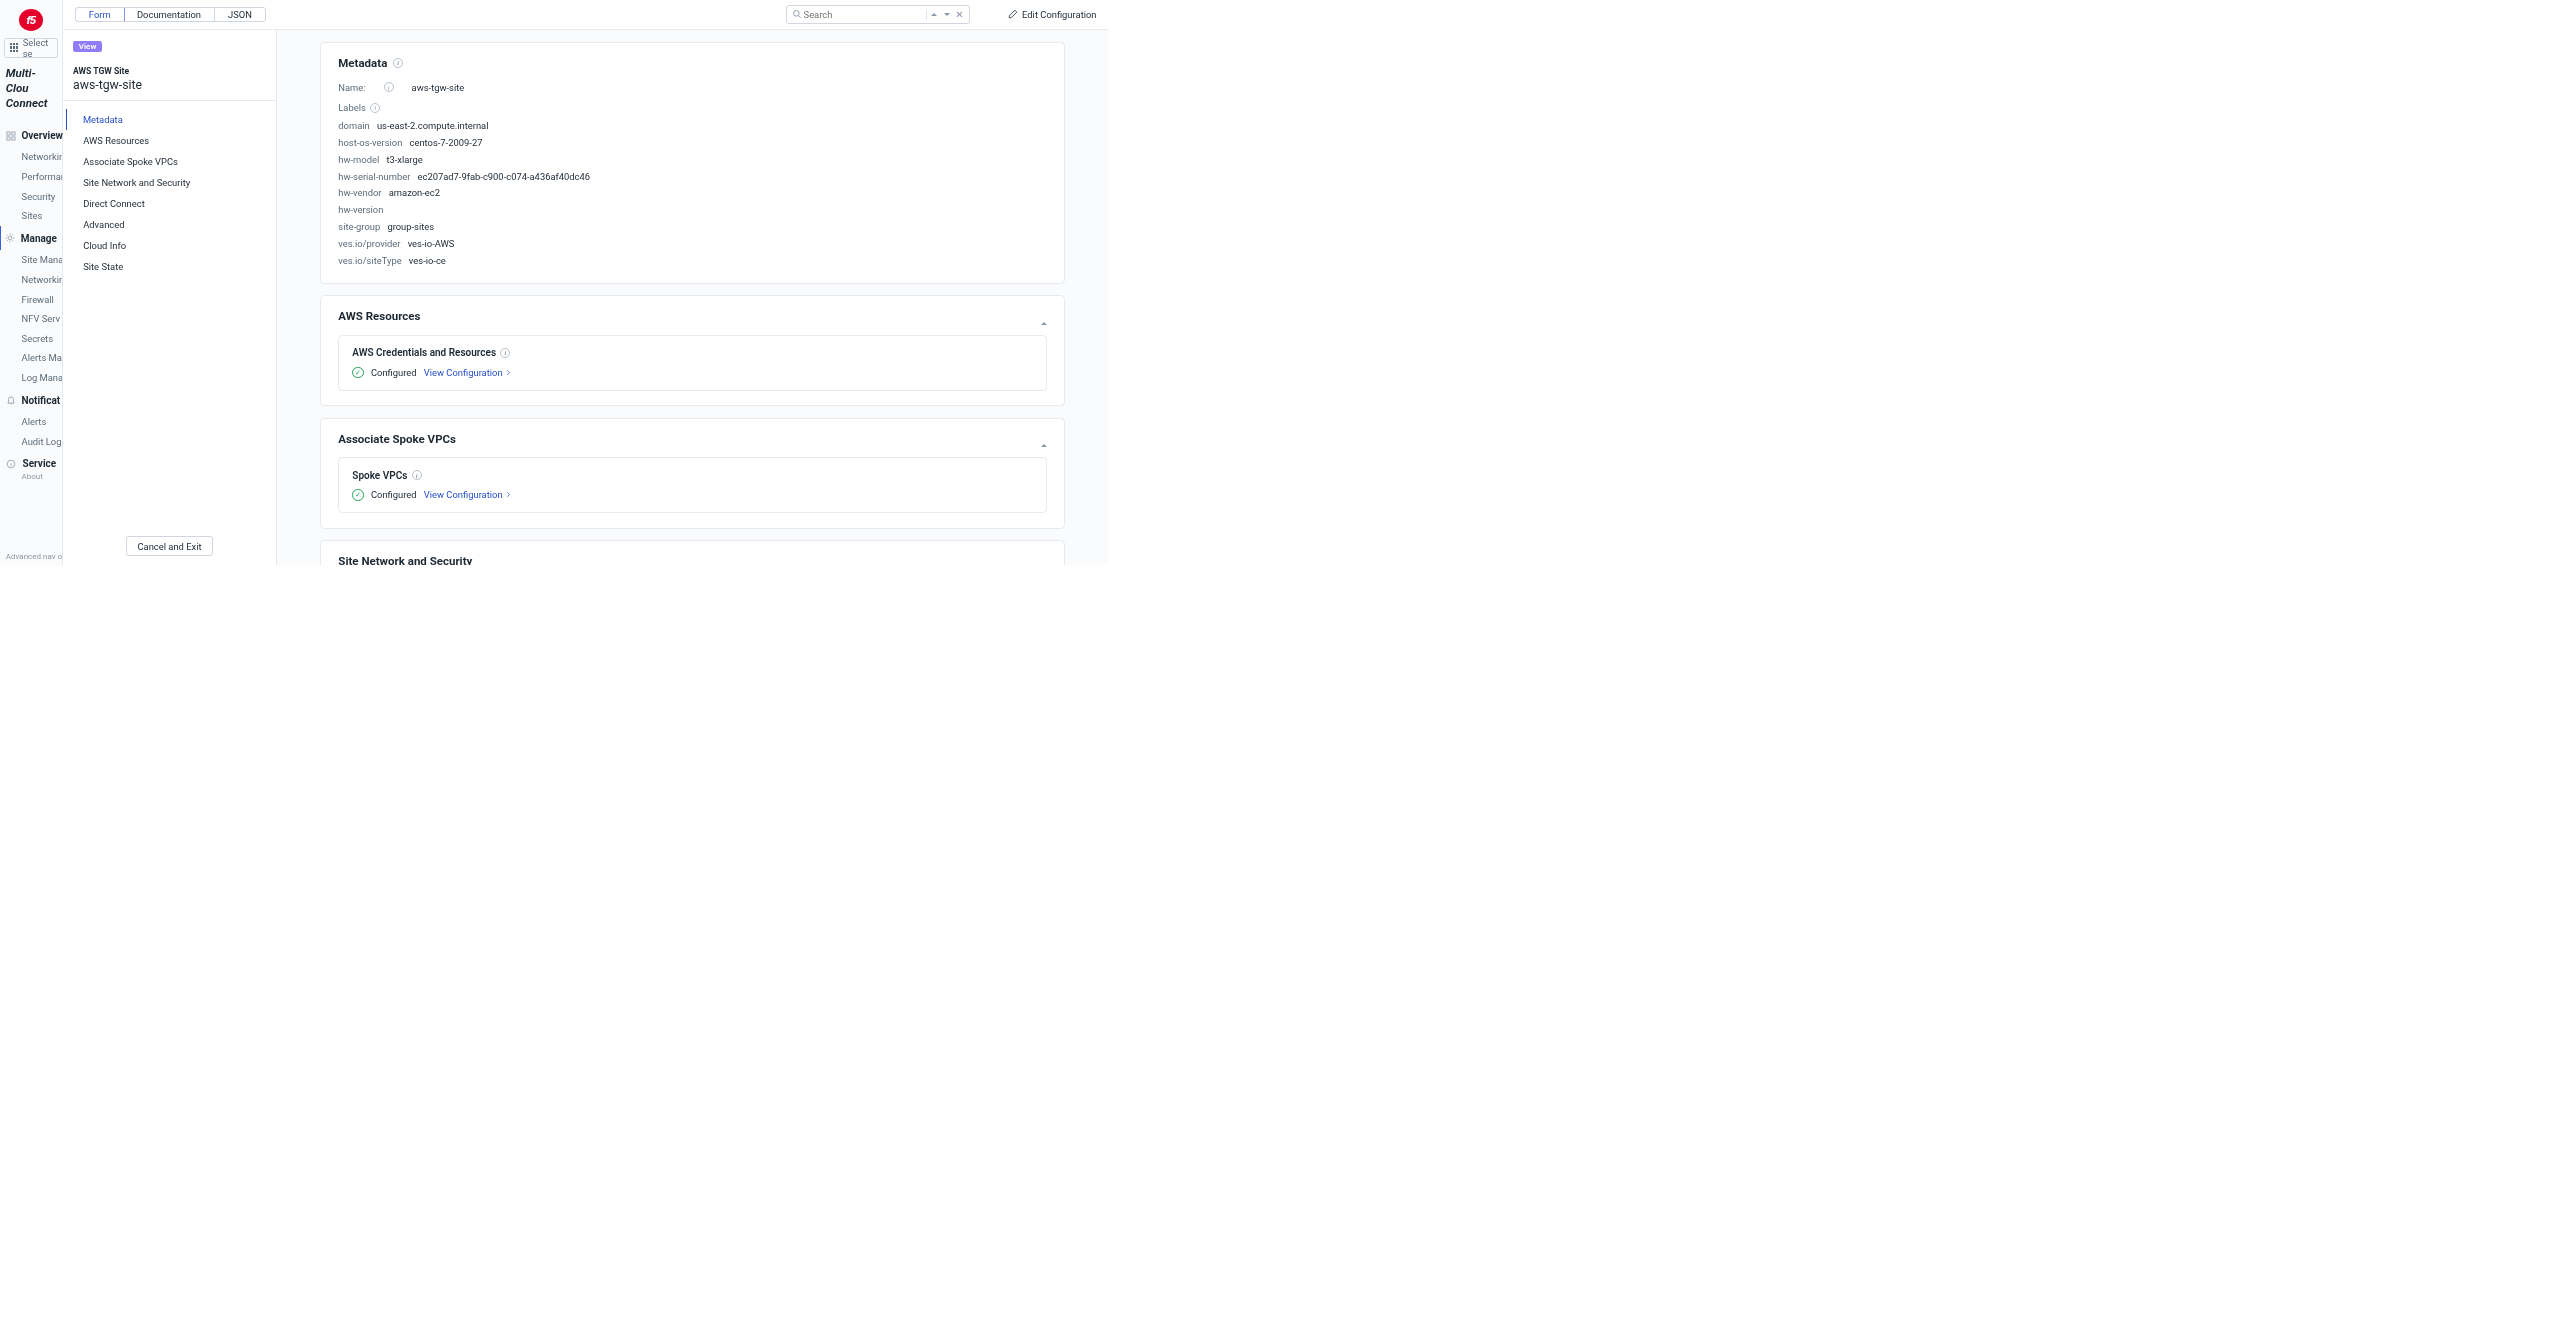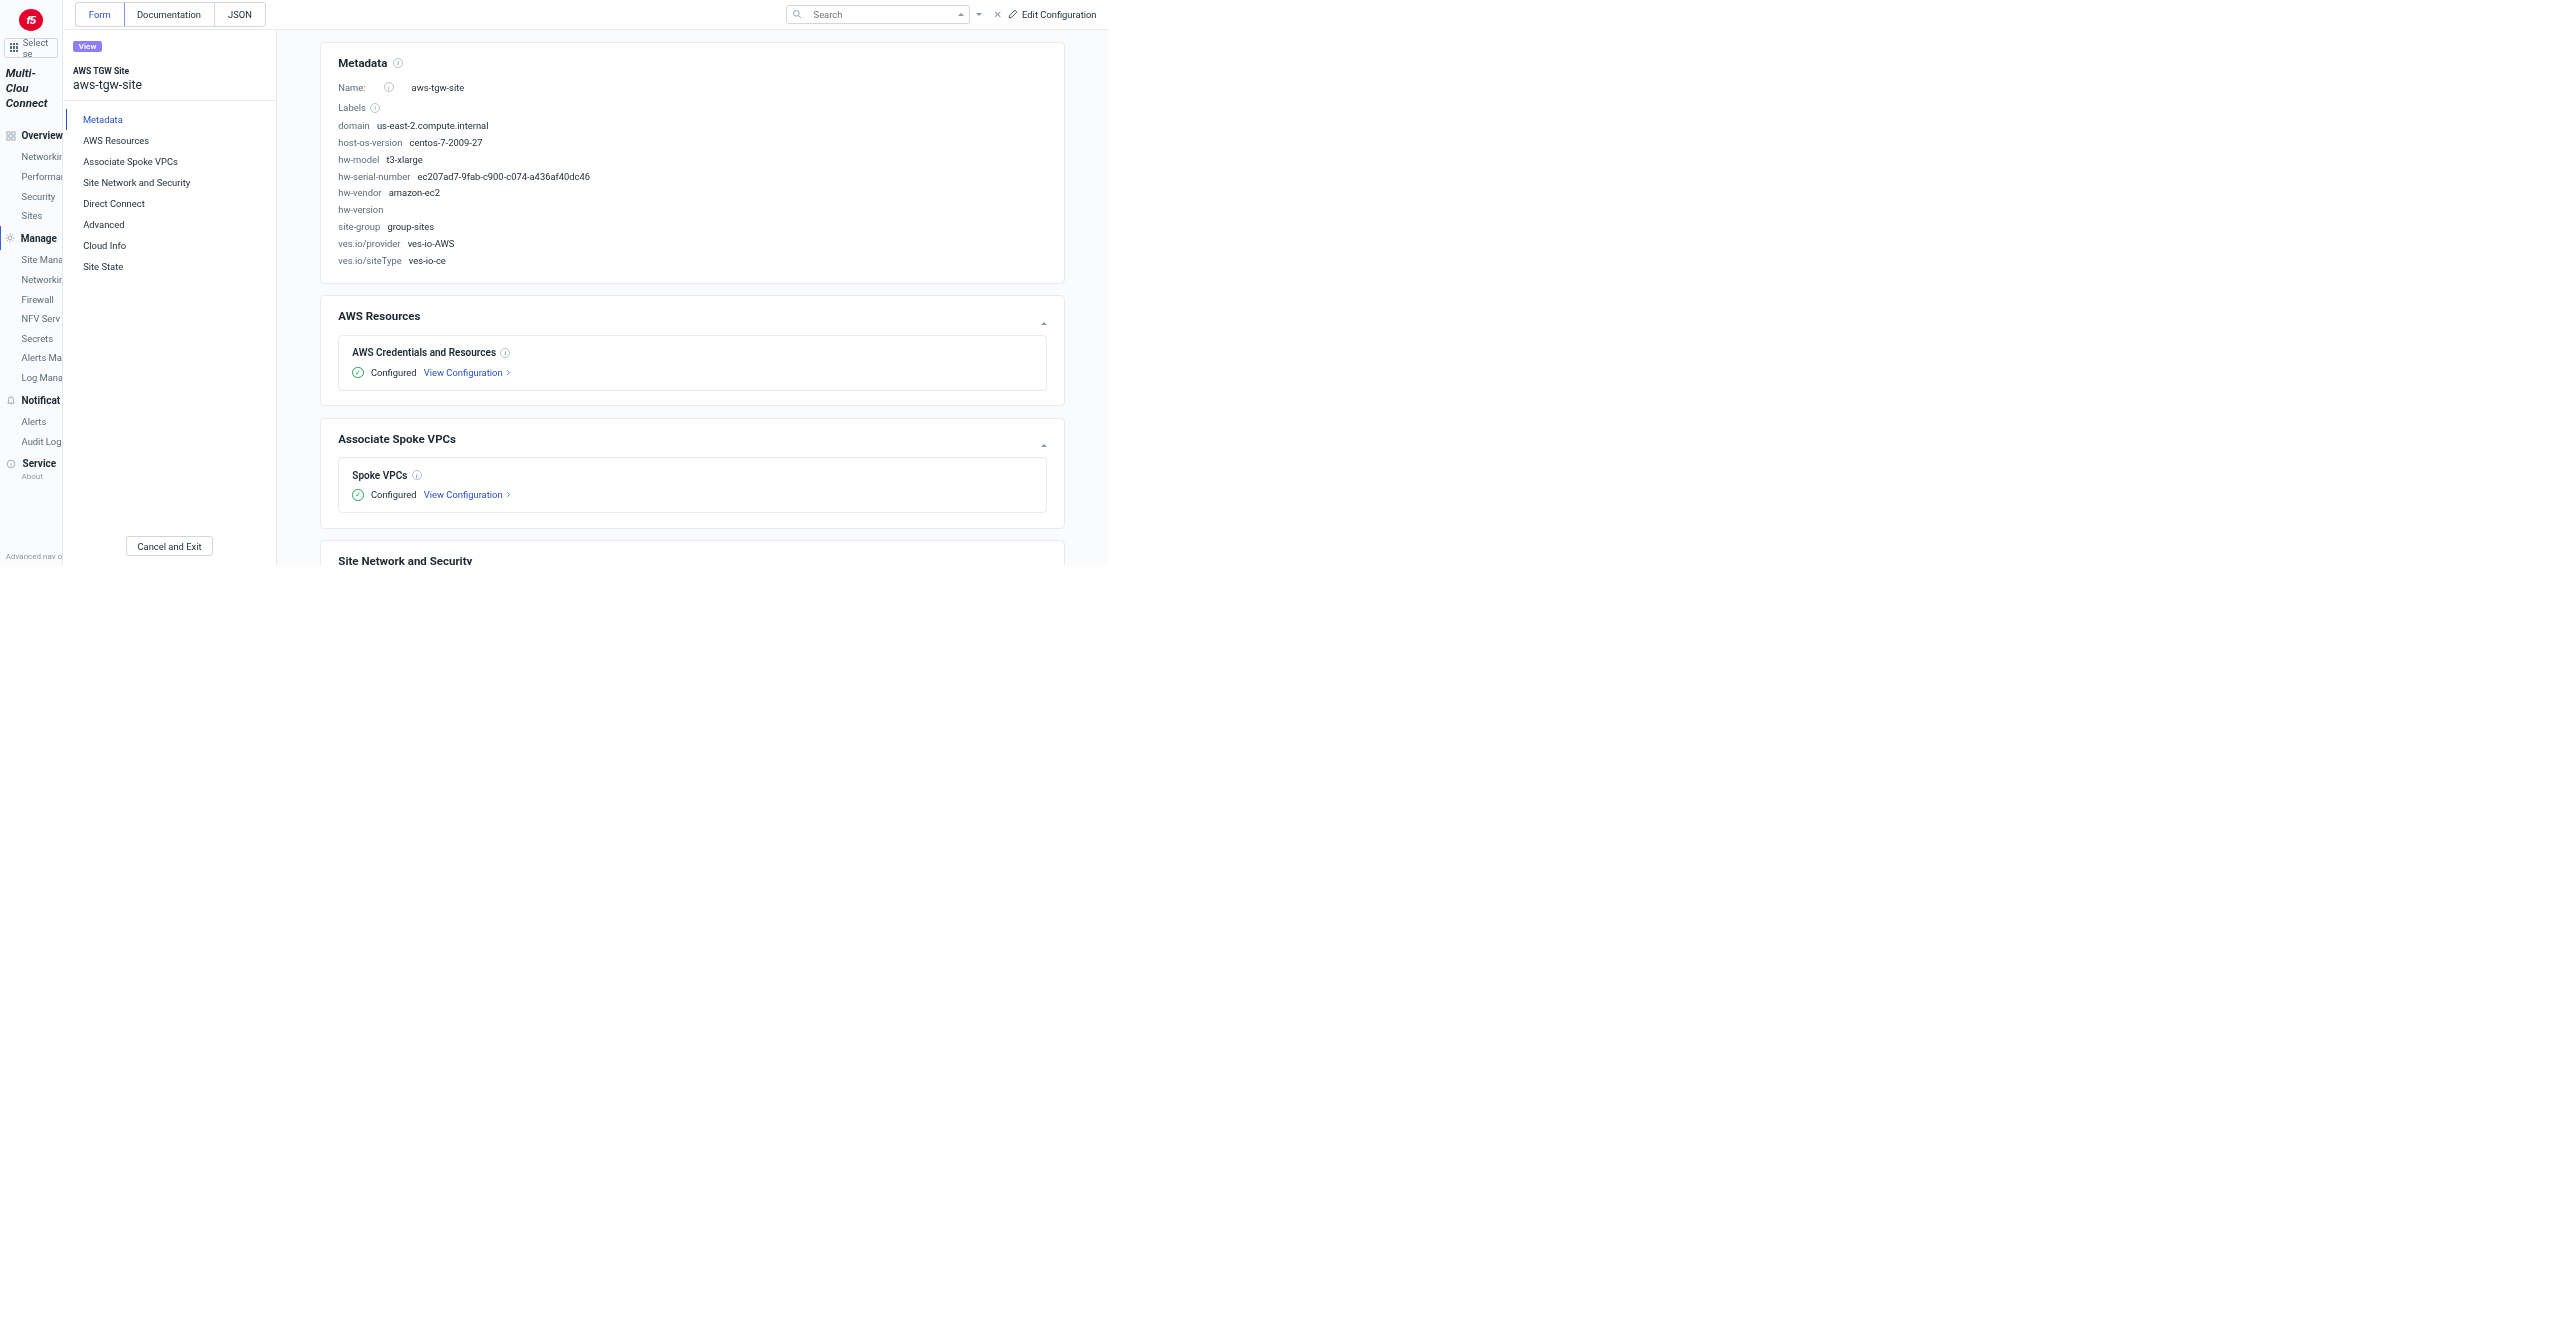--- a/index.html
+++ b/index.html
@@ -13,25 +13,25 @@
 .product-title { font-weight: 700; font-size: 11.5px; color:#1e2934; padding: 0 5.8px 11.5px; line-height: 1.3; font-style: italic; }
 .nav-section-title { font-size: 10px; font-weight: 700; color:#1e2934; padding: 7.2px 5.8px 5.8px 21.6px; display:flex; align-items:center; gap:5.8px; }
 .nav-section-title .icon { margin-left:-16px; width:11.5px; height:11.5px; color:#8c98a6; display:flex; align-items:center; justify-content:center; }
 .nav-item { padding: 4.3px 5.8px 4.3px 21.6px; color:#5c6b7a; font-size: 9.4px; white-space: nowrap; overflow:hidden; }
 .nav-about { font-size: 8px; color:#8c98a6; padding-left:21.6px; margin-top:-2.9px; }
 .adv-nav { font-size: 8px; color:#8c98a6; padding: 4.3px 5.8px; margin-top:auto; white-space:nowrap; overflow:hidden; }
 
 
 .overlay { flex:1; display:flex; flex-direction:column; background:#fff; border-left: none; }
 .overlay-topbar { height: 29px; display:flex; align-items:center; padding: 2.9px 11.5px; gap: 11.5px; border-bottom: 0; }
-.seg-group { display:flex; border: 0.7px solid #d0d7e0; border-radius: 2.9px; overflow:hidden; height: 25px; }
+.seg-group { display:flex; border: 0.7px solid #d0d7e0; border-radius: 2.9px; overflow:hidden; height: 15px; }
 .seg-btn { padding: 0 13px; display:flex; align-items:center; font-size: 9.4px; color:#1e2934; border-right:0.7px solid #d0d7e0; cursor:pointer; }
 .seg-btn:last-child { border-right:none; }
 .seg-btn.active { color:#2750c9; border: 0.7px solid #7a95ea; margin:-0.7px; border-radius:2.9px 0 0 2.9px; background:#fff; }
-.search-wrap { margin-left:auto; display:flex; align-items:center; border:0.7px solid #d0d7e0; border-radius:2.9px; height:19.5px; width:184px; padding: 0 4.3px; gap:12px; }
+.search-wrap { margin-left:auto; display:flex; align-items:center; border:0.7px solid #d0d7e0; border-radius:2.9px; height:19.5px; width:184px; padding: 0 4.3px; gap:2px; }
 .search-wrap input { border:none; outline:none; flex:1; font-size:9.4px; color:#1e2934; }
 .chev-btn { width:14.4px; height:14.4px; display:flex; align-items:center; justify-content:center; color:#8c98a6; cursor:pointer; }
 .edit-btn { display:flex; align-items:center; gap:4.3px; color:#1e2934; margin-left: 26px; font-size:9.4px; cursor:pointer; }
 .overlay-body { flex:1; display:flex; border-top: 0.7px solid #e6e9ed; overflow:hidden; }
 
 
 .anchor-panel { width: 214px; border-right:0.7px solid #e6e9ed; display:flex; flex-direction:column; }
 .anchor-header { padding: 10px 10px 8.6px; border-bottom:0.7px solid #e6e9ed; }
 .view-badge { background:#8f7cf6; color:#fff; font-size:8px; font-weight:600; padding:1.4px 5.8px; border-radius:2.2px; display:inline-block; margin-bottom:14px;text-align:center; }
 .obj-type { font-size: 8.6px; color:#1e2934; font-weight:700; margin-bottom:1.4px; }

